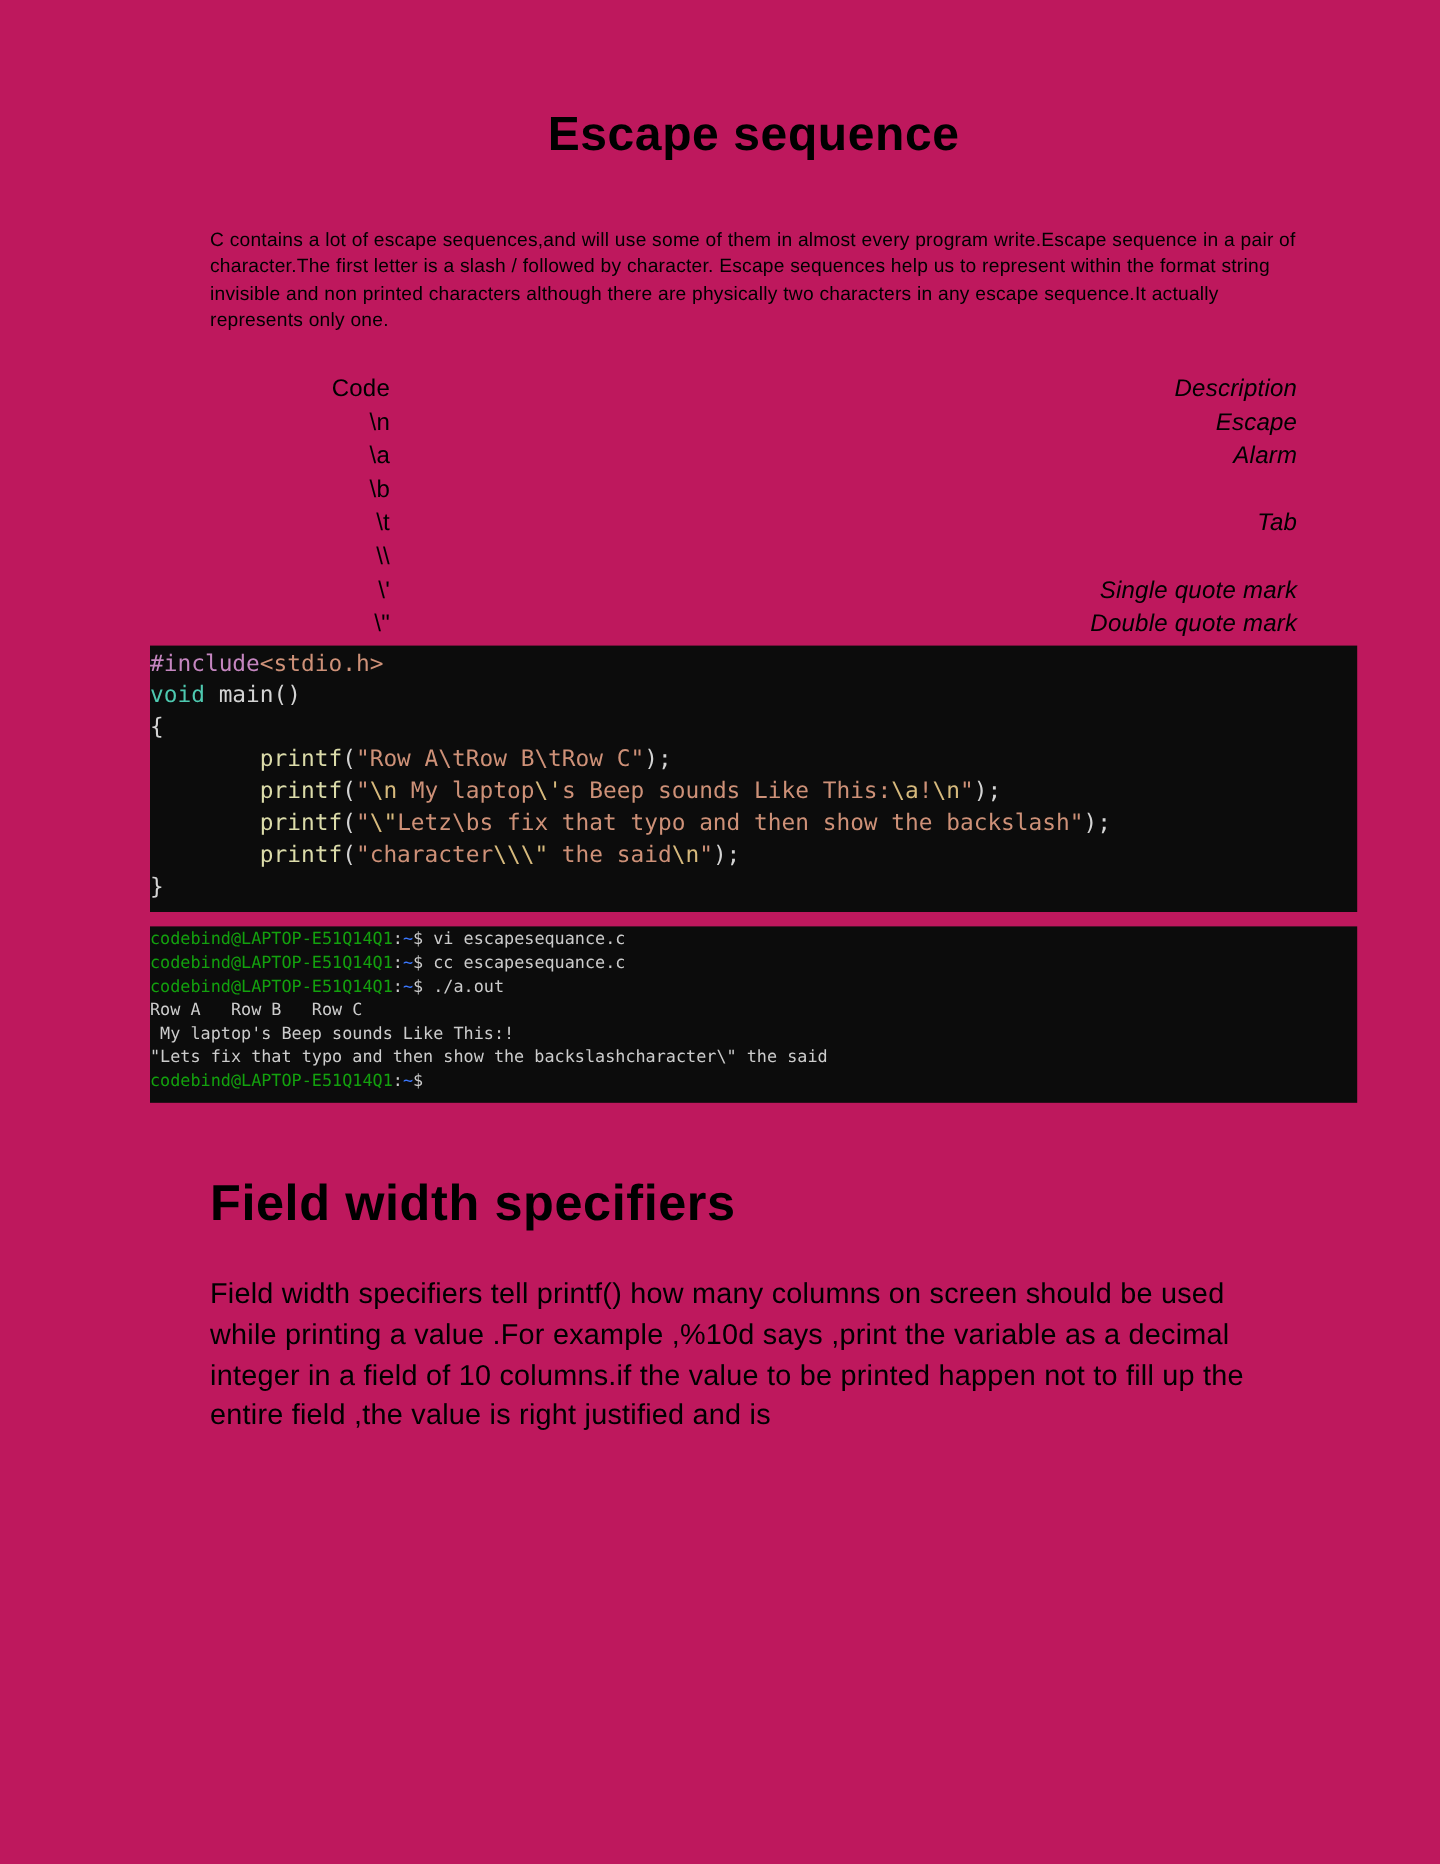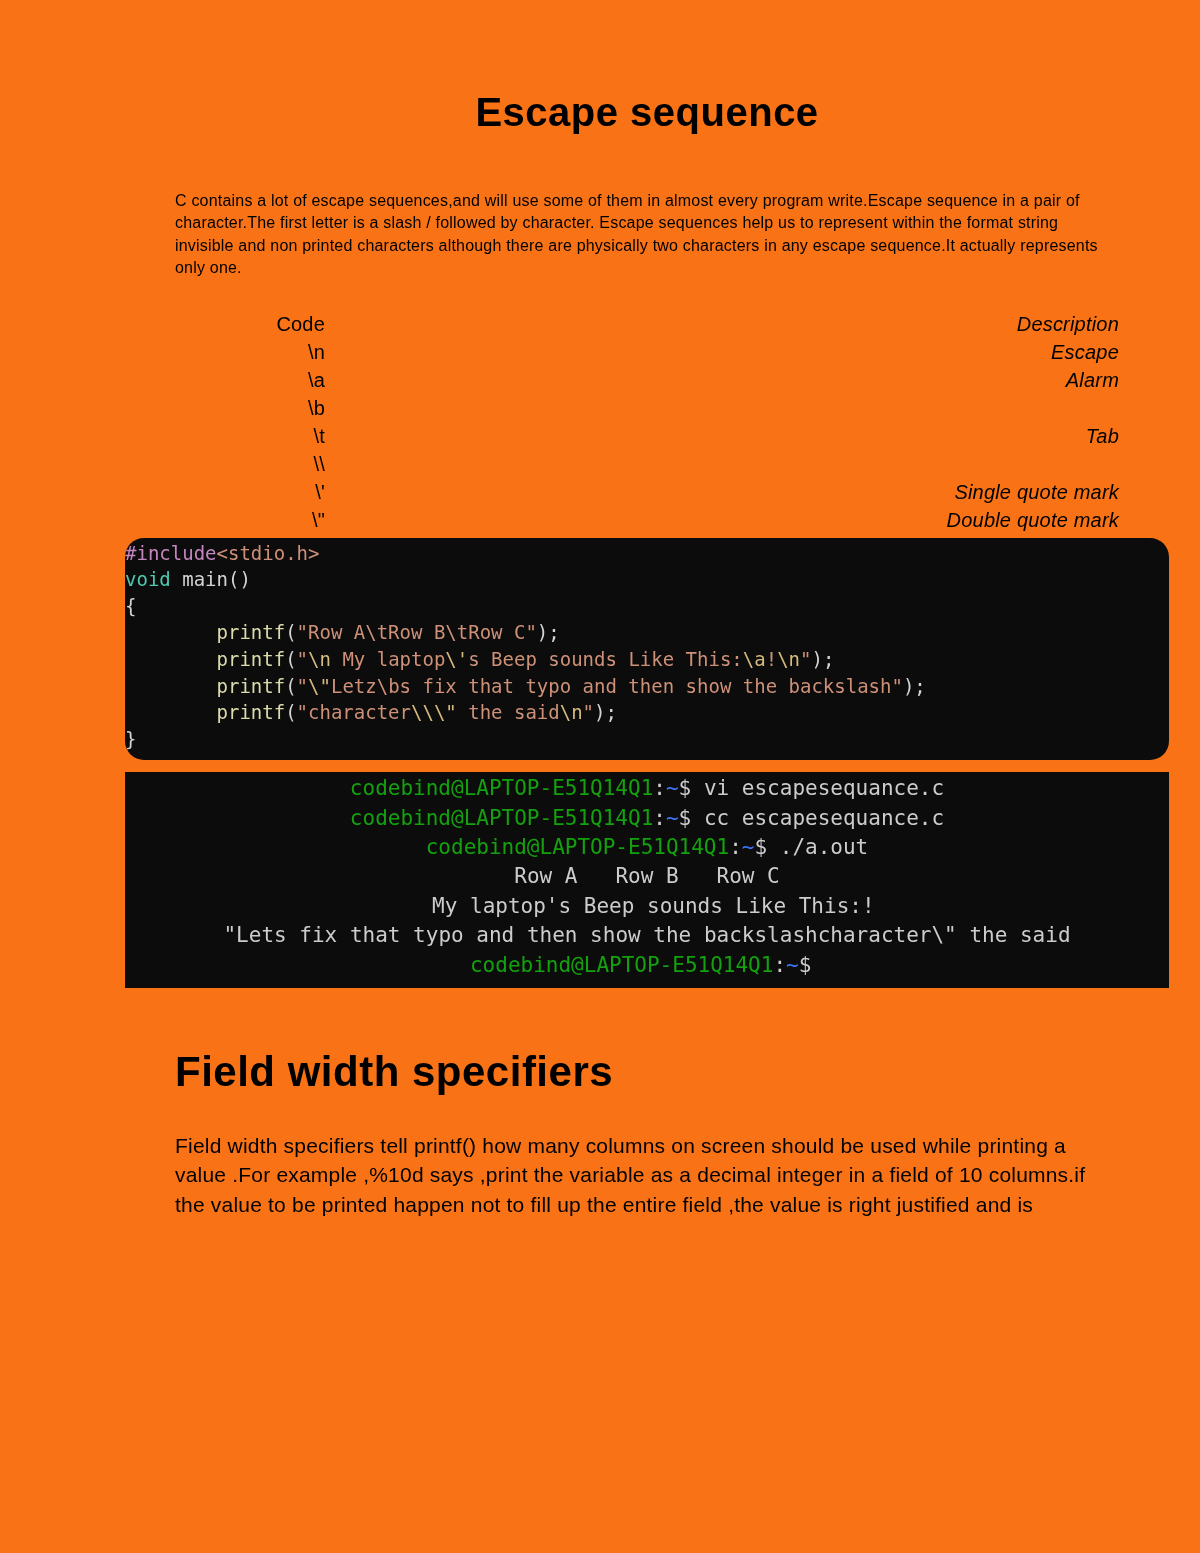--- a/index.html
+++ b/index.html
@@ -4,25 +4,25 @@
 <style>
   html, body {
     margin: 0;
     padding: 0;
     background: #ffffff;
     width: 1200px;
   }
   .page {
     width: 1200px;
     height: 1553px;
-    background: #f97316;
+    background: #be185d;
     font-family: Arial, Helvetica, sans-serif;
     color: #000;
     box-sizing: border-box;
-    padding: 90px 81px 0 175px;
+    padding: 90px 119px 0 175px;
   }
   h1.title {
     font-size: 40px;
     font-weight: 700;
     text-align: center;
     margin: 0 0 55px 0;
     letter-spacing: 0.5px;
   }
   p.intro {
     font-size: 16px;
@@ -52,56 +52,54 @@
     background: #0c0c0c;
     font-family: "Consolas", "DejaVu Sans Mono", monospace;
     font-size: 19px;
     line-height: 1.4;
     padding: 2px 0 8px 0;
     white-space: pre;
     overflow: hidden;
     margin-left: -50px;
     margin-right: -50px;
     padding-left: 0;
-    border-radius: 19px;
   }
   .tok-purple { color: #c586c0; }
   .tok-void   { color: #4ec9b0; }
   .tok-white  { color: #d4d4d4; }
   .tok-func   { color: #dcdcaa; }
   .tok-str    { color: #ce9178; }
   .tok-esc    { color: #d7ba7d; }
 
   .termblock {
     background: #0c0c0c;
     font-family: "Consolas", "DejaVu Sans Mono", monospace;
-    font-size: 21px;
+    font-size: 14px;
     line-height: 1.4;
     padding-top: 2px;
     padding-bottom: 8px;
     white-space: pre;
     overflow: hidden;
     margin-left: -50px;
     margin-right: -50px;
     margin-top: 12px;
     color: #d4d4d4;
-    text-align: center;
   }
   .tok-green { color: #13a10e; }
   .tok-blue  { color: #3b78ff; }
   .tok-term  { color: #cccccc; }
 
   h2.sub {
     font-size: 42px;
     font-weight: 700;
     margin: 60px 0 35px 0;
     letter-spacing: 0.5px;
   }
   p.body2 {
-    font-size: 21px;
+    font-size: 24px;
     line-height: 1.4;
     margin: 0;
     letter-spacing: 0.2px;
   }
 </style>
 </head>
 <body>
 
 <div class="page">
 

